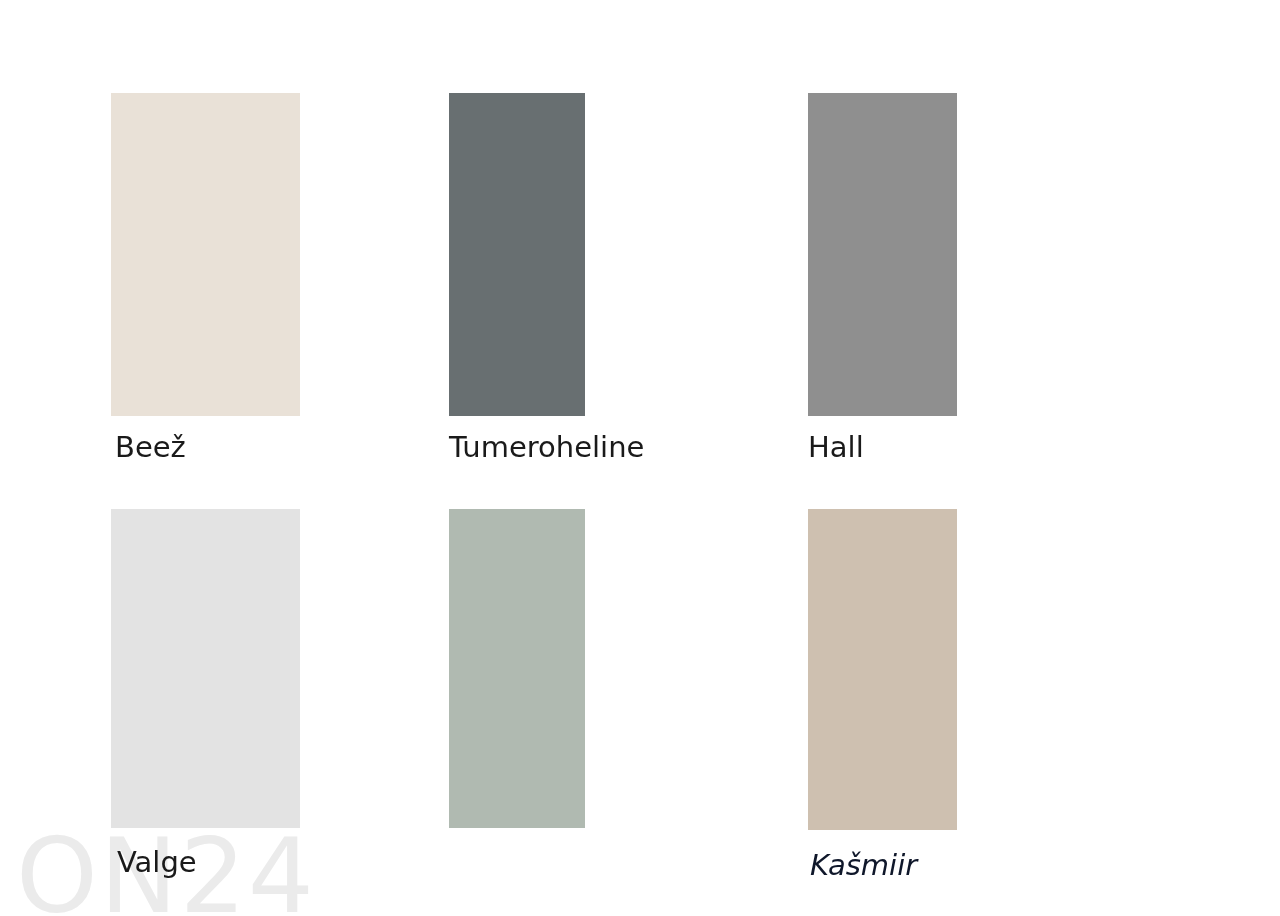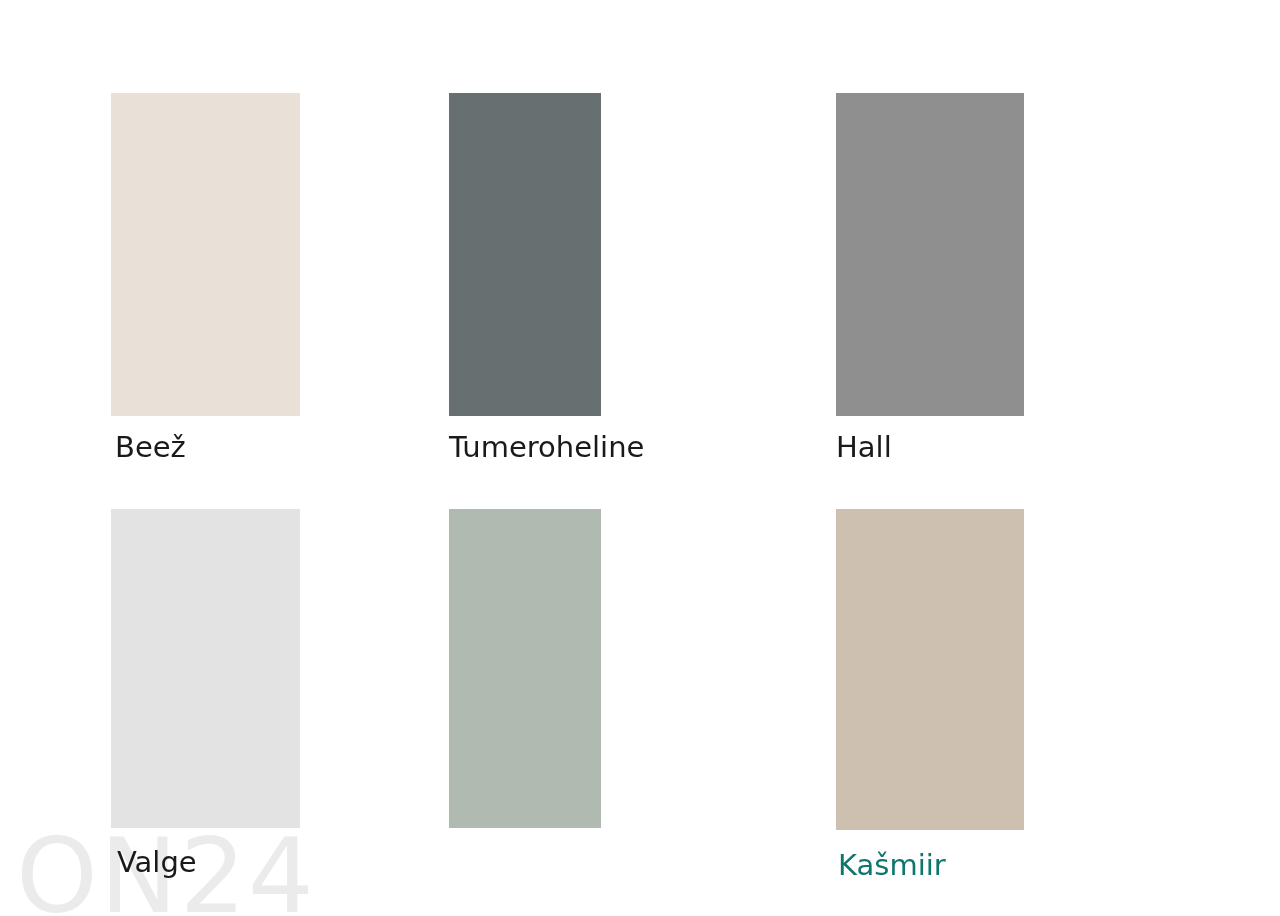--- a/index.html
+++ b/index.html
@@ -64,22 +64,22 @@
     font-family: "DejaVu Sans", sans-serif;
     font-size: 29px;
     font-weight: 400;
     color: #1a1a1a;
     line-height: 1;
     white-space: nowrap;
   }
 
   
   .col-0 { left: 111px; width: 189px; }
-  .col-1 { left: 449px; width: 152px; }
-  .col-2 { left: 808px; width: 188px; margin-left: 28px; }
+  .col-1 { left: 449px; width: 136px; }
+  .col-2 { left: 808px; width: 149px; }
 
   
   .row-0 { top: 93px; }
   .row-1 { top: 509px; }
 
   .row-0 .swatch-chip { height: 323px; }
   .row-1 .swatch-chip { height: 319px; }
 
   .row-0 .swatch-label { margin-top: 17px; margin-left: 4px; }
   .row-1 .swatch-label { margin-top: 20px; margin-left: 4px; }
@@ -121,17 +121,17 @@
       <span class="swatch-chip" style="background-color: rgb(227, 227, 227);"></span>
       <span class="swatch-label" style="color: rgb(26, 26, 26);">Valge</span>
     </div>
 
     <div class="swatch-cell row-1 col-1 cell-r1c1">
       <span class="swatch-chip" style="background-color: rgb(176, 186, 177);"></span>
     </div>
 
     <div class="swatch-cell row-1 col-2 cell-r1c2">
       <span class="swatch-chip" style="background-color: rgb(206, 192, 176);"></span>
-      <span class="swatch-label" style="color: #0f766e;">Kašmiir</span>
+      <span class="swatch-label" style="color: #0f172a; font-style: italic;">Kašmiir</span>
     </div>
 
   </div>
 </div>
 
 </body></html>

